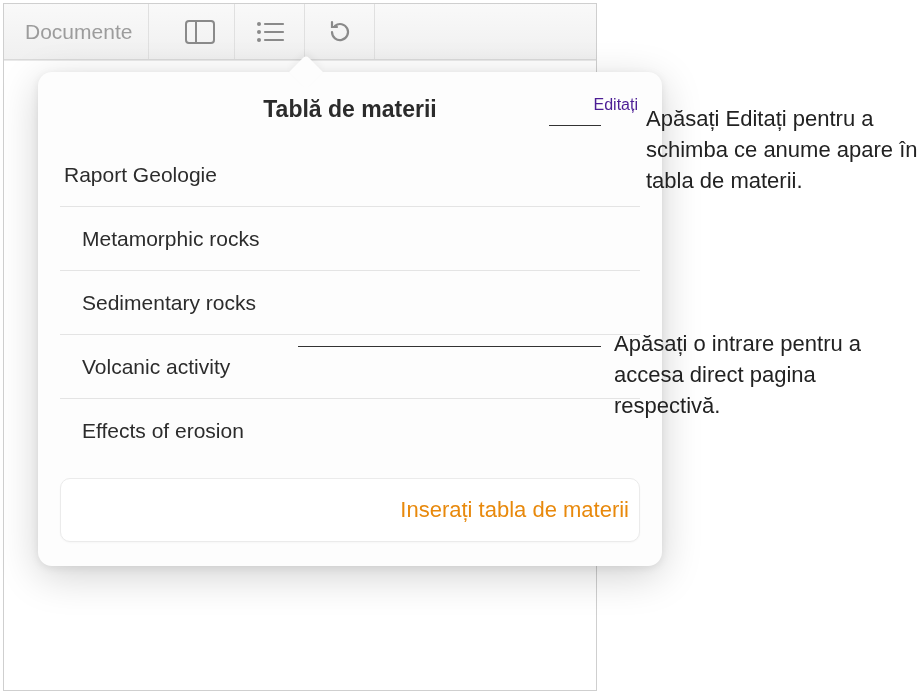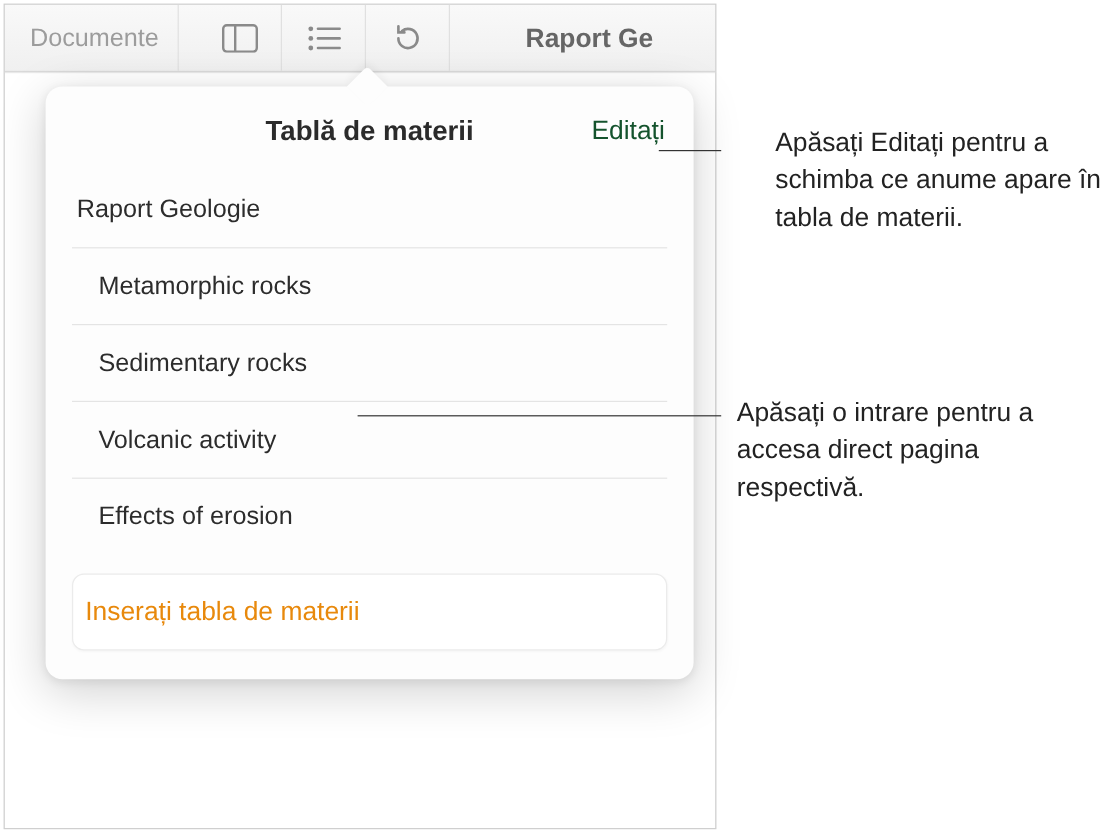--- a/index.html
+++ b/index.html
@@ -70,21 +70,21 @@
     .doc-area {
       background: #ffffff;
       height: calc(100% - 56px);
       border-top: 1px solid #e9e9e9;
     }
 
     .popover {
       position: absolute;
       left: 38px;
       top: 72px;
-      width: 540px;
+      width: 624px;
       background: #fdfdfd;
       border-radius: 14px;
       box-shadow: 0 10px 40px rgba(0,0,0,0.18), 0 2px 8px rgba(0,0,0,0.08);
       padding: 18px 0 20px 0;
     }
     .popover::before {
       content: "";
       position: absolute;
       top: -12px;
       left: 256px;
@@ -104,22 +104,22 @@
     }
     .popover-title {
       font-size: 23px;
       font-weight: 600;
       color: #2b2b2b;
     }
     .popover-edit {
       position: absolute;
       right: 24px;
       top: 6px;
-      font-size: 22px;
-      color: #14532d;
+      font-size: 16px;
+      color: #4c1d95;
       font-weight: 400;
       cursor: pointer;
     }
     .toc-list {
       padding: 0 22px;
     }
     .toc-item {
       font-size: 21px;
       color: #2c2c2c;
       padding: 20px 4px 19px 4px;
@@ -133,21 +133,21 @@
       padding-left: 22px;
     }
     .toc-item:last-child {
       border-bottom: none;
     }
     .insert-btn {
       margin: 16px 22px 4px 22px;
       background: #ffffff;
       border: 1px solid #ebebeb;
       border-radius: 10px;
-      text-align: left;
+      text-align: right;
       padding: 18px 10px;
       font-size: 22px;
       color: #e8890c;
       font-weight: 400;
       cursor: pointer;
       box-shadow: 0 1px 2px rgba(0,0,0,0.03);
     }
 
     .callout {
       position: absolute;
@@ -206,21 +206,20 @@
           <line x1="10" y1="20" x2="28" y2="20"></line>
         </svg>
       </div>
       <div class="toolbar-icon-btn">
         <svg width="28" height="28" viewBox="0 0 28 28" fill="none" stroke="#8a8a8a" stroke-width="2.2" stroke-linecap="round">
           <path d="M6 14a8 8 0 1 0 3-6.2"></path>
           <polyline points="6,4 6,9 11,9" fill="none"></polyline>
         </svg>
       </div>
     </div>
-    <div class="toolbar-title">Raport Ge</div>
   </div>
   <div class="doc-area"></div>
 </div>
 
 <div class="popover">
   <div class="popover-header">
     <div class="popover-title">Tablă de materii</div>
     <div class="popover-edit">Editați</div>
   </div>
   <div class="toc-list">

